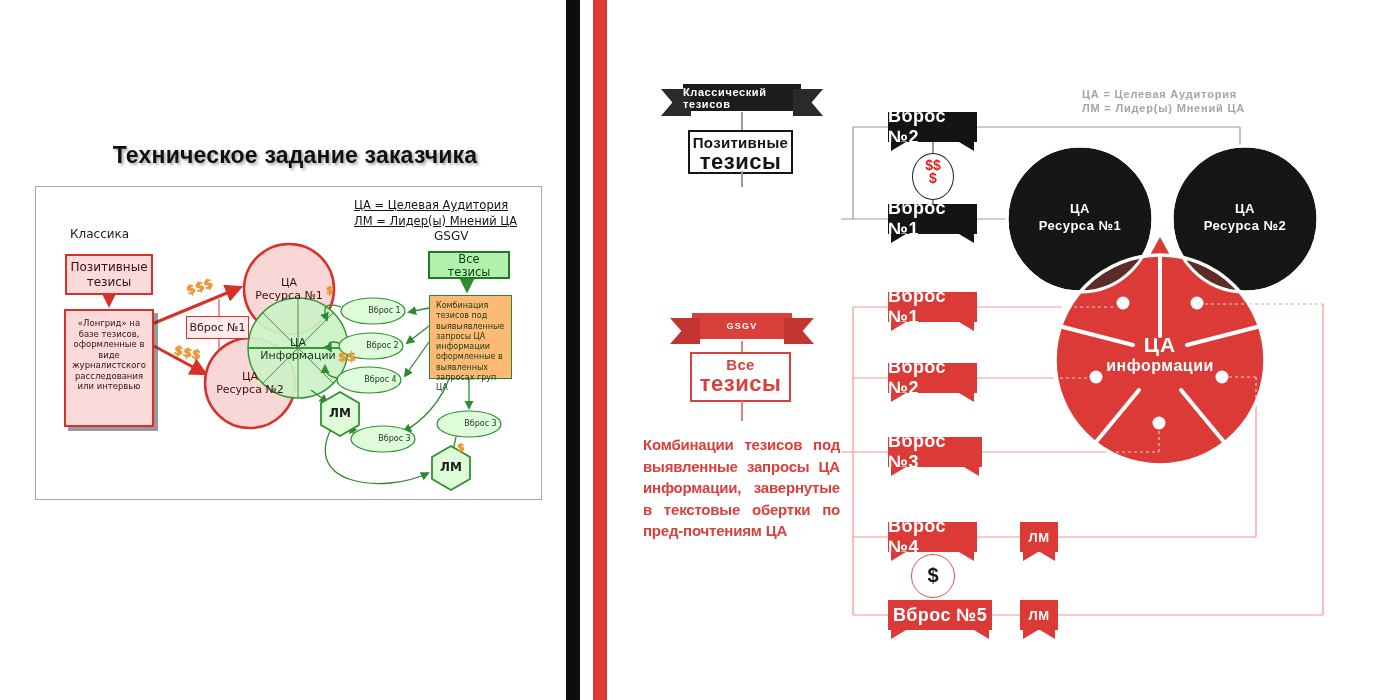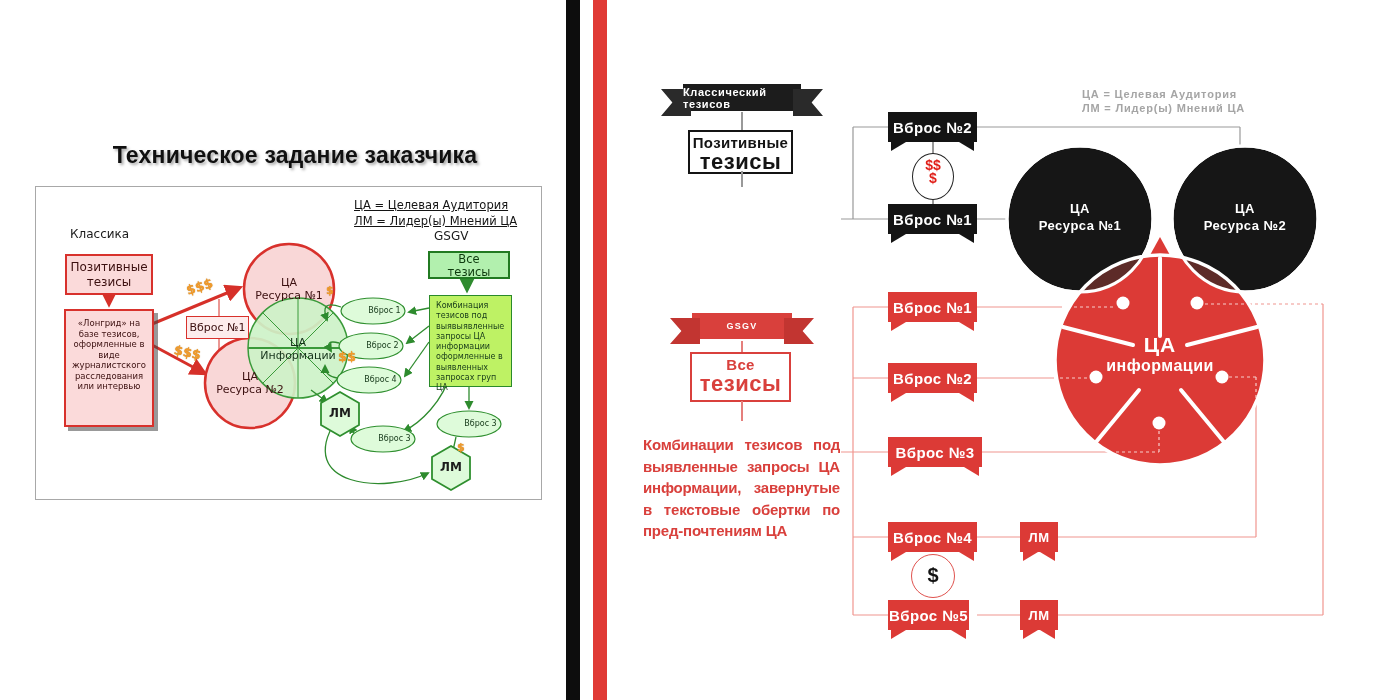--- a/index.html
+++ b/index.html
@@ -24,31 +24,31 @@
   .boxA{position:absolute;left:29px;top:67px;width:84px;height:37px;background:#fbdada;
     border:2px solid #d8312c;color:#3c1010;font-size:12px;line-height:15px;
     display:flex;align-items:center;justify-content:center;text-align:center;}
   .boxB{position:absolute;left:28px;top:122px;width:82px;height:100px;background:#fbdada;
     border:2px solid #d8312c;box-shadow:4px 4px 0 rgba(70,70,70,.55);color:#3c1010;
     font-size:8.5px;line-height:10.5px;text-align:center;padding:7px 2px;}
   .boxV{position:absolute;left:150px;top:129px;width:61px;height:21px;background:#fdecec;
     border:1.5px solid #d8312c;color:#3c1010;font-size:11px;line-height:21px;text-align:center;}
   .boxT{position:absolute;left:392px;top:64px;width:78px;height:24px;background:#b2f0ae;
     border:2px solid #217a21;color:#0e3a0e;font-size:11.5px;line-height:12.5px;text-align:center;}
-  .boxC{position:absolute;left:393px;top:108px;width:72px;height:77px;background:#bef264;
+  .boxC{position:absolute;left:393px;top:108px;width:72px;height:77px;background:#fdba74;
     border:1.3px solid #2a8a2a;color:#16391a;font-size:8px;line-height:10.3px;
-    text-align:left;padding:5px 3px 8px 6px;}
+    text-align:left;padding:5px 3px 0 6px;}
   .circLbl{position:absolute;width:100px;text-align:center;font-size:11px;line-height:13px;color:#3c1010;}
   .ovalLbl{position:absolute;width:87px;text-align:center;font-size:8px;line-height:12px;color:#16391a;}
   .hexLbl{position:absolute;width:40px;text-align:center;font-size:12px;font-weight:600;color:#1c1c1c;}
   .dollar{position:absolute;color:#f29b2b;font-weight:bold;text-shadow:0 0 1px #a86a12;font-size:13px;}
 
   
   .banner{position:absolute;height:30px;display:flex;align-items:center;justify-content:center;
-    color:#fff;font-weight:bold;font-size:15px;letter-spacing:.4px;}
+    color:#fff;font-weight:bold;font-size:18px;letter-spacing:.4px;}
   .banner::before{content:"";position:absolute;left:3px;top:100%;width:15px;height:9px;
     background:inherit;clip-path:polygon(0 0,100% 0,0 100%);}
   .banner::after{content:"";position:absolute;right:3px;top:100%;width:15px;height:9px;
     background:inherit;clip-path:polygon(0 0,100% 0,100% 100%);}
   .b-black{background:#141414;}
   .b-red{background:#dc3a36;}
   .lm-banner{width:38px;font-size:13px;}
 
   .ribbon{position:absolute;z-index:1;display:flex;align-items:center;justify-content:center;
     color:#fff;font-weight:bold;}
@@ -267,21 +267,21 @@
     </div>
   <div class="banner b-red" style="left:888px;top:363px;width:89px;">
       <span>Вброс №2</span>
     </div>
   <div class="banner b-red" style="left:888px;top:437px;width:94px;">
       <span>Вброс №3</span>
     </div>
   <div class="banner b-red" style="left:888px;top:522px;width:89px;">
       <span>Вброс №4</span>
     </div>
-  <div class="banner b-red" style="left:888px;top:600px;width:81px;text-align:center;">
+  <div class="banner b-red" style="left:888px;top:600px;width:104px;text-align:center;">
       <span>Вброс №5</span>
     </div>
 
   <div class="banner b-red lm-banner" style="left:1020px;top:522px;">
       <span>ЛМ</span>
     </div>
   <div class="banner b-red lm-banner" style="left:1020px;top:600px;">
       <span>ЛМ</span>
     </div>
 

